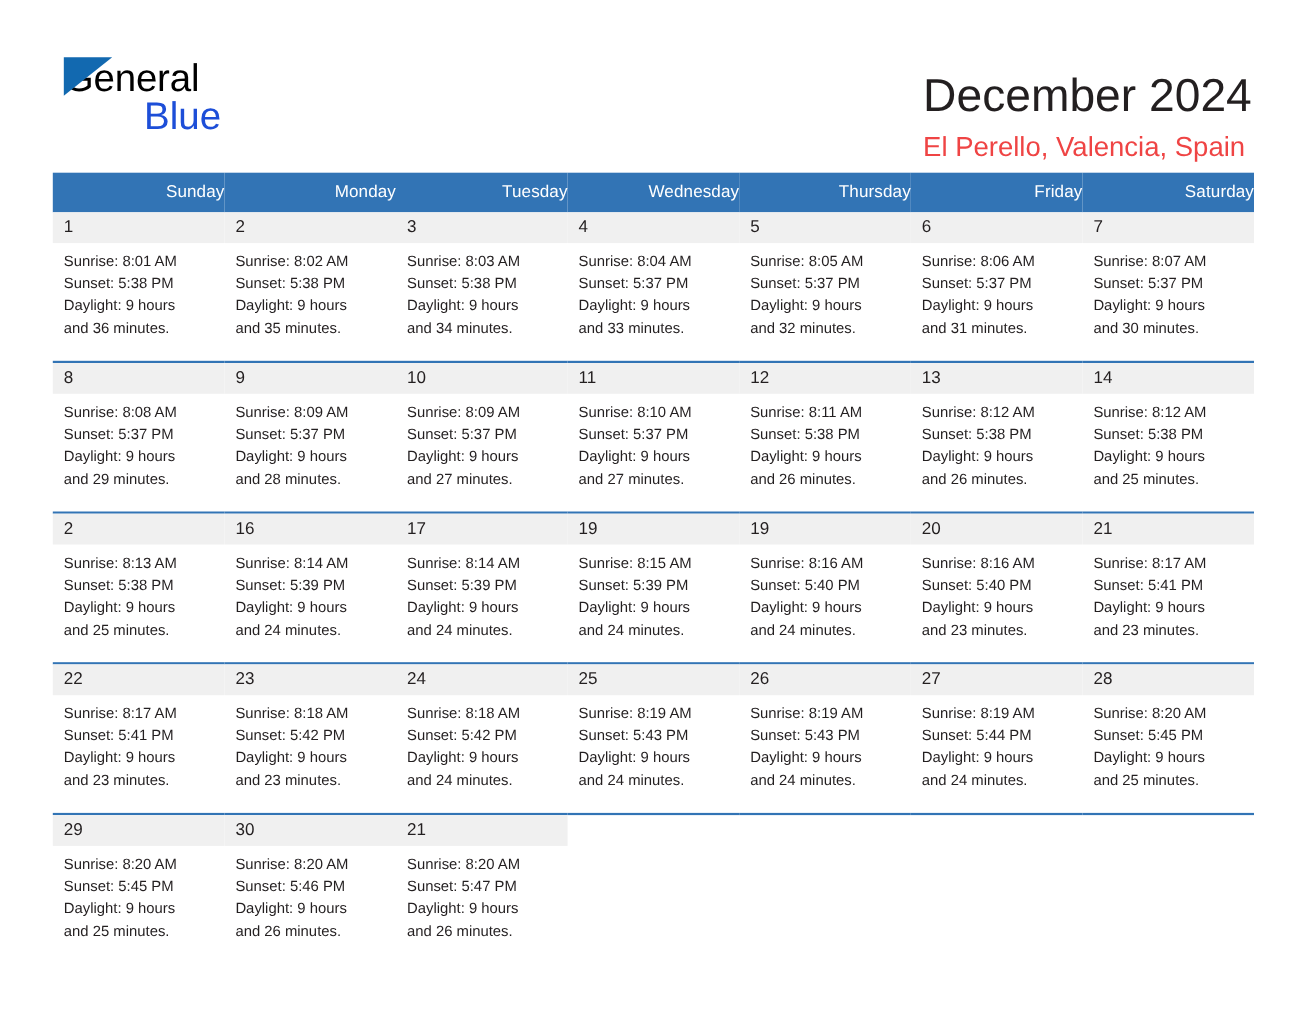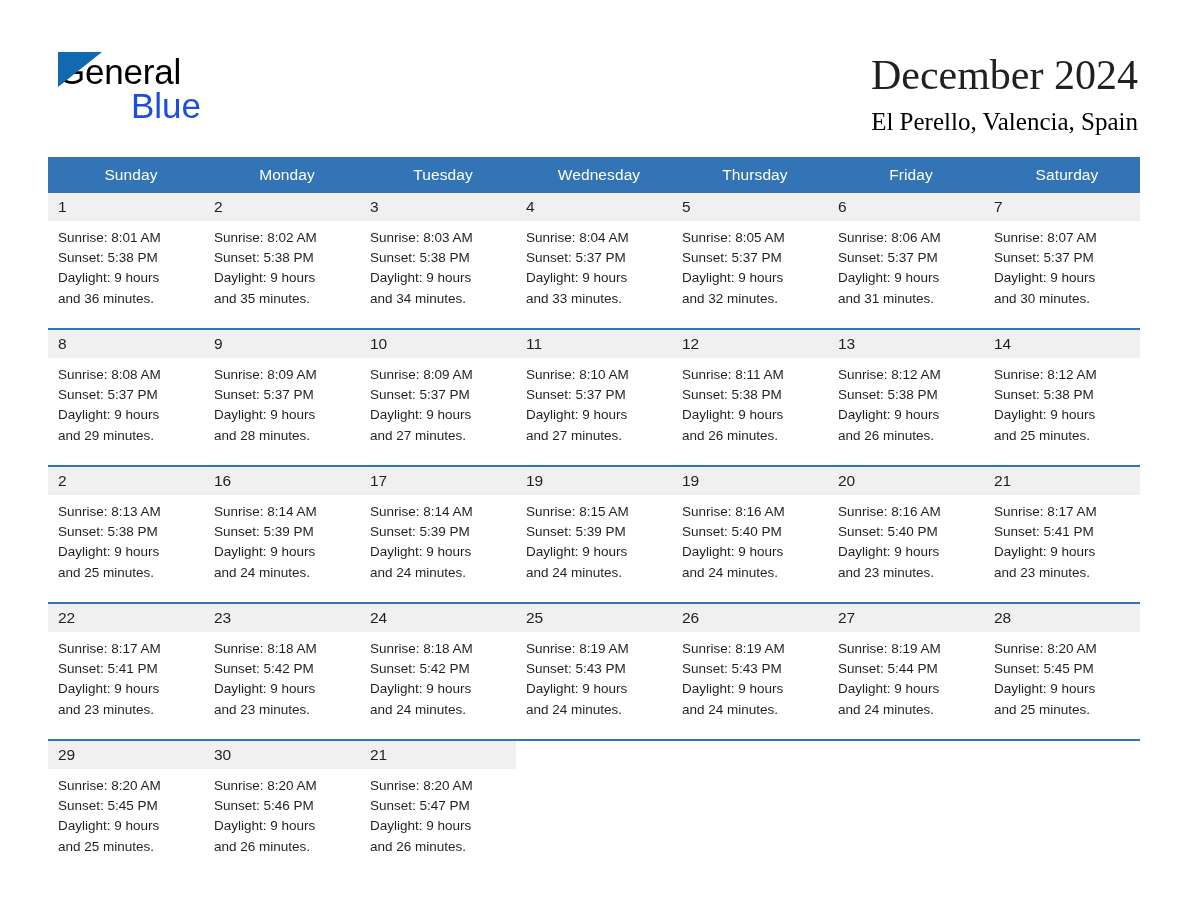--- a/index.html
+++ b/index.html
@@ -63,36 +63,35 @@
     top: 34px;
     font-size: 35px;
     line-height: 40px;
     color: #1d4ed8;
     font-family: "Liberation Sans", sans-serif;
   }
 
   .title-block {
     position: absolute;
     right: 50px;
-    top: 50px;
-    text-align: right;
-    font-family: Liberation Serif, serif;
+    top: 62px;
+    text-align: left;
   }
   .month-title {
     font-size: 42px;
     line-height: 50px;
     font-weight: normal;
     color: #231f20;
     margin: 0;
     letter-spacing: 0px;
   }
   .location {
     font-size: 25px;
     line-height: 32px;
-    color: #000000;
+    color: #ef4444;
     margin: 6px 0 0 0;
     font-weight: normal;
   }
 
   
   .calendar {
     position: absolute;
     left: 48px;
     top: 157px;
     width: 1092px;
@@ -102,21 +101,21 @@
     table-layout: fixed;
     width: 1092px;
   }
   .cal-table col { width: 156px; }
 
   thead th {
     background: #3274b5;
     color: #ffffff;
     font-size: 15.5px;
     font-weight: normal;
-    text-align: center;
+    text-align: right;
     padding: 9px 0 9px 10px;
     height: 18px;
     vertical-align: middle;
     letter-spacing: 0.1px;
   }
 
   tbody tr.week-row > td {
     padding: 0;
     vertical-align: top;
     border-top: 2px solid #3274b5;

